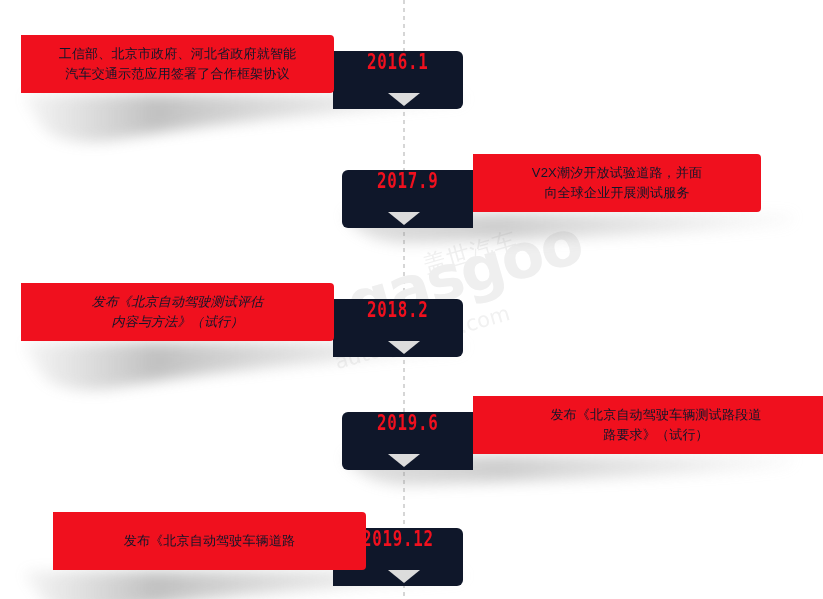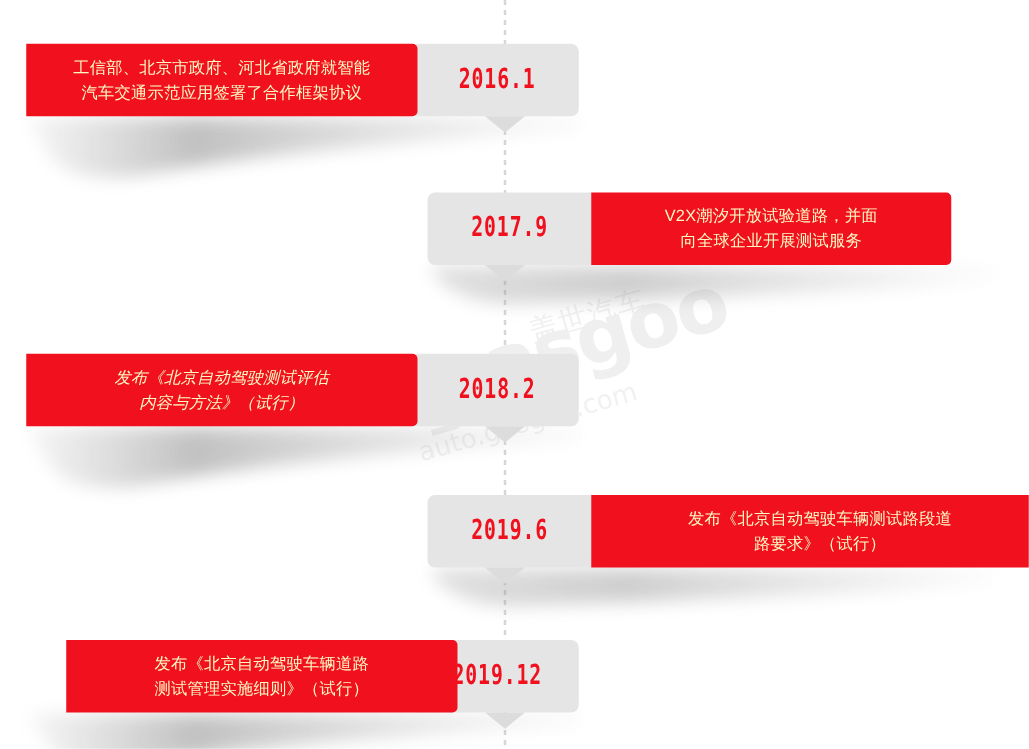--- a/index.html
+++ b/index.html
@@ -111,41 +111,40 @@
     pointer-events: none;
     filter: blur(7px);
     opacity: 0.55;
   }
 
   .bar-red {
     position: absolute;
     top: 0;
     height: 58px;
     background: #f0101e;
-    color: #fef9c3;
+    color: #0f172a;
     display: flex;
     align-items: center;
     justify-content: center;
     text-align: center;
     font-size: 13px;
     line-height: 20px;
     letter-spacing: 0.2px;
     box-sizing: border-box;
     padding: 0 14px;
     z-index: 6;
   }
   .bar-red.right-round { border-radius: 0 4px 4px 0; }
 
   .bar-gray {
     position: absolute;
-    top: 0;
+    top: 16px;
     height: 58px;
-    background: #e5e5e5;
+    background: #0f172a;
     display: flex;
-    align-items: center;
     justify-content: center;
     box-sizing: border-box;
     z-index: 5;
   }
   .bar-gray.right-round { border-radius: 0 6px 6px 0; }
   .bar-gray.left-round  { border-radius: 6px 0 0 6px; }
 
   .year {
     color: #f0101e;
     font-size: 22px;
@@ -305,18 +304,17 @@
     </svg>
 
     <div class="bar-gray right-round" style="left:333px; width:130px;">
       <span class="year">2019.12</span>
     </div>
     <div class="pointer" style="left:388px;"></div>
 
     <div class="bar-red right-round" style="left:21px; width:313px;margin-left:32px;">
       <span>
         <span>发布《北京自动驾驶车辆道路</span><br>
-        <span>测试管理实施细则》（试行）</span>
       </span>
     </div>
   </div>
 
 </div>
 
 </body></html>

